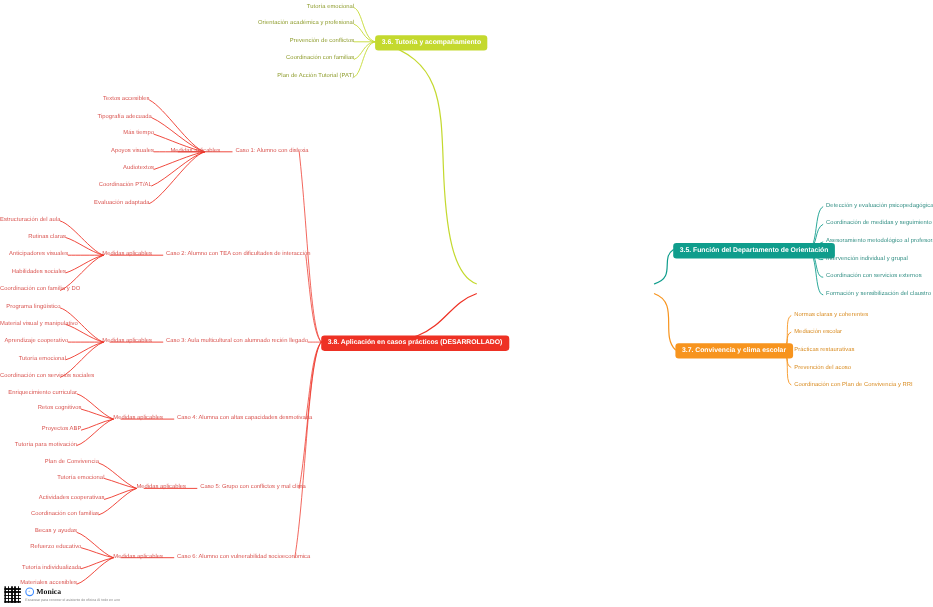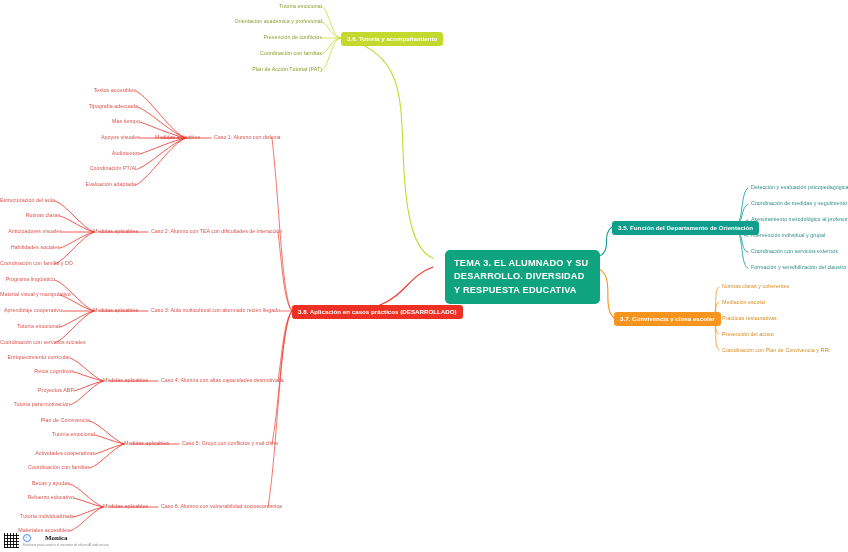--- a/index.html
+++ b/index.html
@@ -69,21 +69,21 @@
     line-height:1.2;
   }
 
   
   .wm{position:absolute;left:4px;top:533px;display:flex;align-items:center;gap:4px;}
   .qr{width:15px;height:15px;background:
       repeating-linear-gradient(90deg,#1a1a1a 0 1.5px,#fff 1.5px 3px),
       repeating-linear-gradient(0deg,#1a1a1a 0 1.5px,transparent 1.5px 3px);
       background-blend-mode:multiply;}
   .wm-txt{display:flex;flex-direction:column;justify-content:center;}
-  .wm-brand{display:flex;align-items:center;gap:14px;}
+  .wm-brand{display:flex;align-items:center;gap:2px;}
   .wm-logo{width:6px;height:6px;border-radius:50%;border:1px solid #3f8cff;position:relative;}
   .wm-logo::after{content:"";position:absolute;left:1.6px;top:1.6px;width:1.6px;height:1.6px;border-radius:50%;background:#3f8cff;}
   .wm-name{font-size:7px;font-weight:bold;color:#111;font-family:"Liberation Serif",serif;}
   .wm-sub{font-size:3.2px;color:#8a8a8a;margin-top:1px;}
 </style>
 </head>
 <body>
 
 <div id="stage">
 
@@ -160,21 +160,20 @@
       <path d="M124,444 C113,448 100,465 90,468" stroke="#ee3124" stroke-width=".8"></path>
 
       <path d="M158,507 L110,507" stroke="#ee3124" stroke-width=".8"></path>
       <path d="M103,507 C92,503 80,487 70,484" stroke="#ee3124" stroke-width=".8"></path>
       <path d="M103,507 C93,505 82,500 74,498" stroke="#ee3124" stroke-width=".8"></path>
       <path d="M103,507 C93,509 82,515 74,517" stroke="#ee3124" stroke-width=".8"></path>
       <path d="M103,507 C92,511 80,528 70,531" stroke="#ee3124" stroke-width=".8"></path>
     </g>
   </svg>
 
-  <div class="node root" style="left:445px;top:250px;">TEMA 3. EL ALUMNADO Y SU DESARROLLO. DIVERSIDAD Y RESPUESTA EDUCATIVA</div>
 
   <div class="node pill lime" style="left:341px;top:32px;">3.6. Tutoría y acompañamiento</div>
   <div class="node leaf lime left" style="left:172px;top:3px;width:150px;">Tutoría emocional</div>
   <div class="node leaf lime left" style="left:172px;top:18px;width:150px;">Orientación académica y profesional</div>
   <div class="node leaf lime left" style="left:172px;top:34px;width:150px;">Prevención de conflictos</div>
   <div class="node leaf lime left" style="left:172px;top:50px;width:150px;">Coordinación con familias</div>
   <div class="node leaf lime left" style="left:172px;top:66px;width:150px;">Plan de Acción Tutorial (PAT)</div>
 
   <div class="node pill teal" style="left:612px;top:221px;">3.5. Función del Departamento de Orientación</div>
   <div class="node leaf teal right" style="left:751px;top:184px;">Detección y evaluación psicopedagógica</div>

